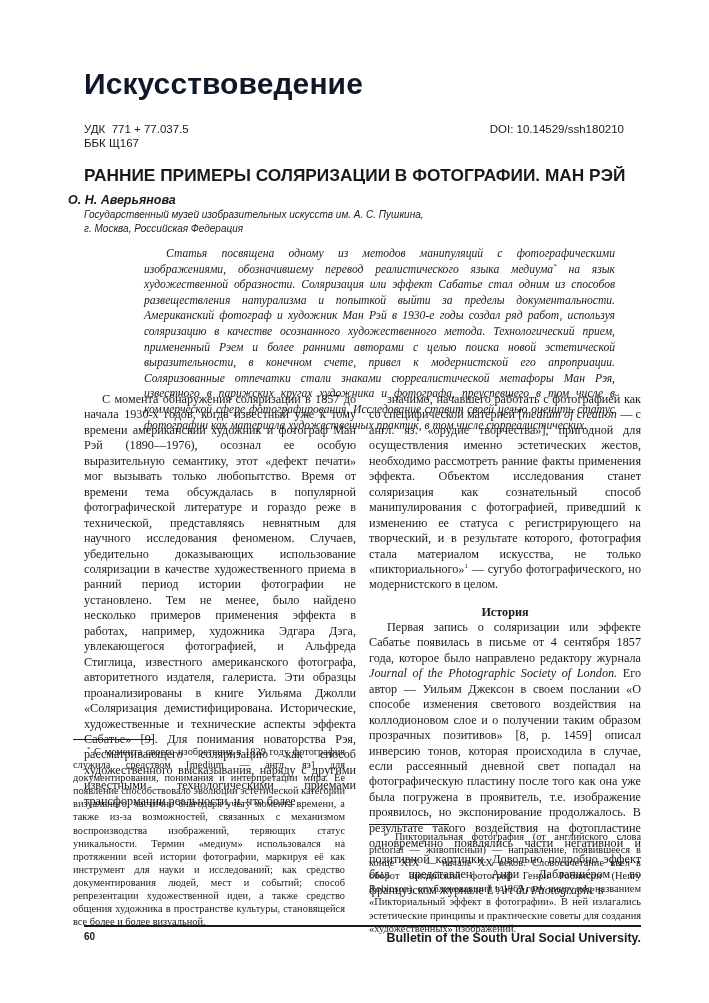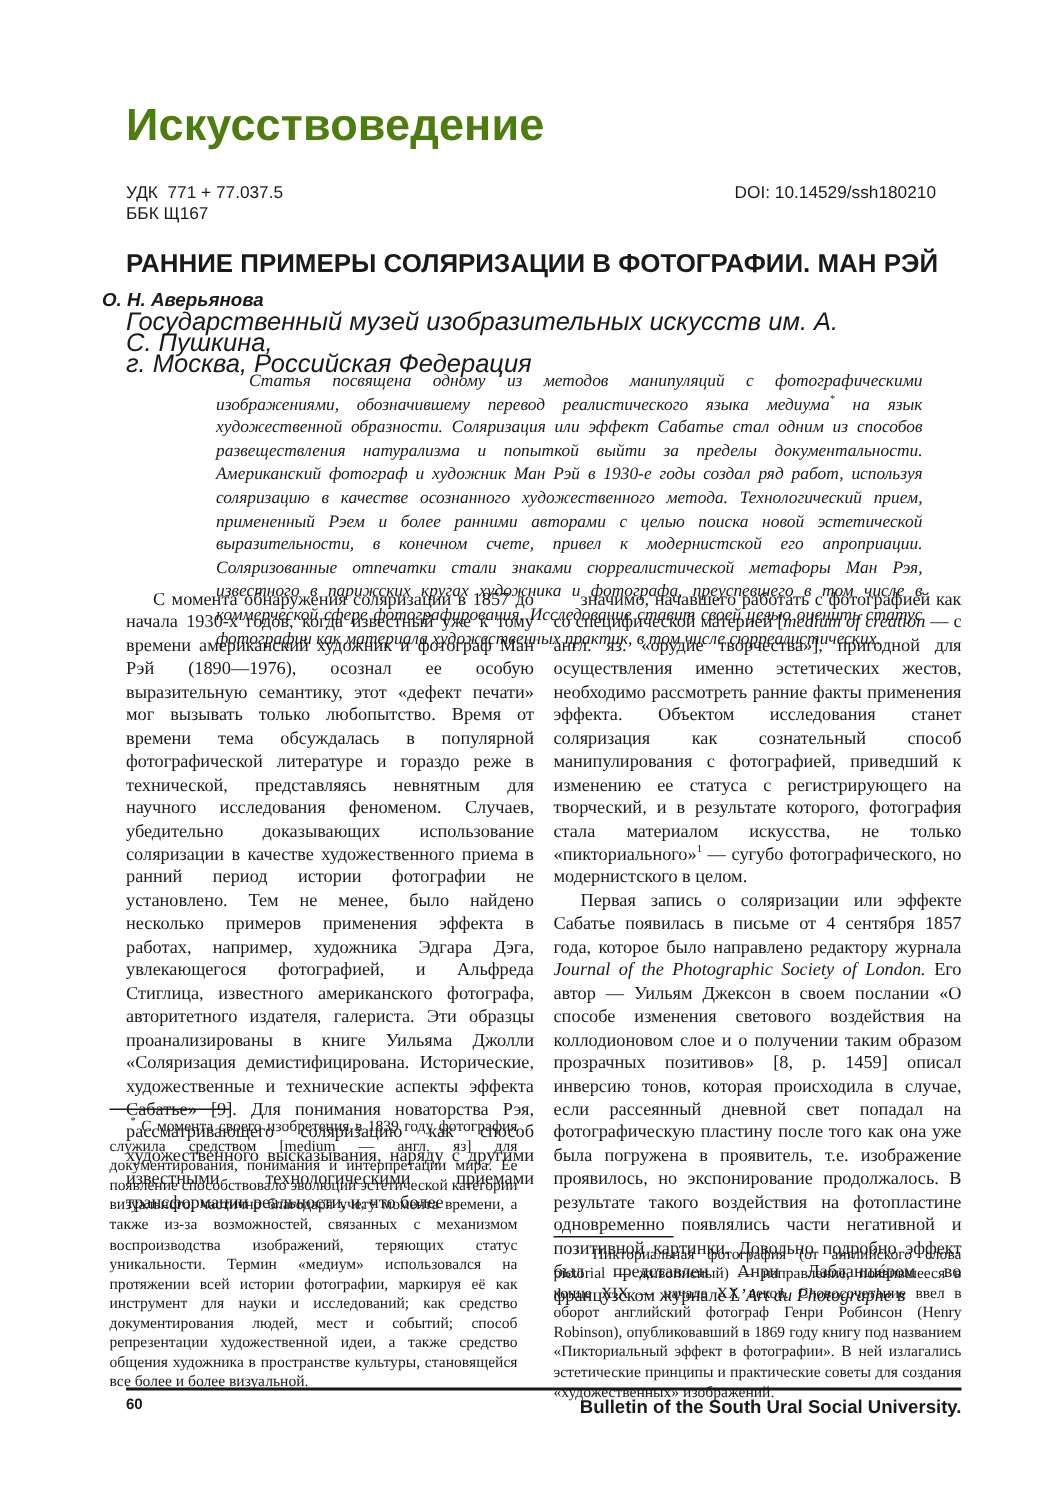--- a/index.html
+++ b/index.html
@@ -1,30 +1,30 @@
 <!DOCTYPE html>
 <html><head>
 <meta charset="utf-8">
 <style>
   html, body { margin: 0; padding: 0; background: #ffffff; }
   body { width: 709px; height: 1003px; position: relative; overflow: hidden; color: #1a1a1a; }
   .page { position: absolute; left: 0; top: 0; width: 709px; height: 1003px; }
   .section-title {
     position: absolute; left: 84px; top: 67px;
     font-family: "Liberation Sans", sans-serif; font-weight: bold;
-    font-size: 30px; letter-spacing: 0.1px; color: #4d7c0f; margin: 0;
+    font-size: 30px; letter-spacing: 0.1px; color: #0f172a; margin: 0;
   }
   .meta-left { position: absolute; left: 84px; top: 122px; font-family: "Liberation Sans", sans-serif; font-size: 11.5px; line-height: 14px; }
   .meta-right { position: absolute; right: 85px; top: 122px; font-family: "Liberation Sans", sans-serif; font-size: 11.5px; line-height: 14px; }
   .article-title {
     position: absolute; left: 84px; top: 165px; margin: 0;
     font-family: "Liberation Sans", sans-serif; font-weight: bold; font-size: 17.3px; letter-spacing: 0px;
   }
   .author { position: absolute; left: 68px; top: 193px; font-family: "Liberation Sans", sans-serif; font-weight: bold; font-style: italic; font-size: 12.5px; }
-  .affil { position: absolute; left: 84px; top: 208px; font-family: "Liberation Sans", sans-serif; font-style: italic; font-size: 17px; line-height: 14px; width: 480px; }
+  .affil { position: absolute; left: 84px; top: 208px; font-family: "Liberation Sans", sans-serif; font-style: italic; font-size: 10px; line-height: 14px; width: 480px; }
   .abstract {
     position: absolute; left: 144px; top: 246px; width: 471px;
     font-family: "Liberation Serif", serif; font-size: 11.6px; line-height: 15.6px;
     text-align: justify; text-indent: 22px; margin: 0; font-style: italic;
   }
   .keywords {
     position: absolute; left: 152px; top: 386px; width: 471px;
     font-family: "Liberation Serif", serif; font-style: italic; font-size: 11.6px; line-height: 15px;
     text-indent: 22px; margin: 0;
   }
@@ -65,20 +65,21 @@
   </div>
 
   <p class="abstract"><span>Статья посвящена одному из методов манипуляций с фотографическими изображениями, обозначившему перевод реалистического языка медиума</span><sup>*</sup><span> на язык художественной образности. Соляризация или эффект Сабатье стал одним из способов развеществления натурализма и попыткой выйти за пределы документальности. Американский фотограф и художник Ман Рэй в 1930-е годы создал ряд работ, используя соляризацию в качестве осознанного художественного метода. Технологический прием, примененный Рэем и более ранними авторами с целью поиска новой эстетической выразительности, в конечном счете, привел к модернистской его апроприации. Соляризованные отпечатки стали знаками сюрреалистической метафоры Ман Рэя, известного в парижских кругах художника и фотографа, преуспевшего в том числе в коммерческой сфере фотографирования. Исследование ставит своей целью оценить статус фотографии как материала художественных практик, в том числе сюрреалистических.</span></p>
 
   <div class="col col-left">
     <p>С момента обнаружения соляризации в 1857 до начала 1930-х годов, когда известный уже к тому времени американский художник и фотограф Ман Рэй (1890—1976), осознал ее особую выразительную семантику, этот «дефект печати» мог вызывать только любопытство. Время от времени тема обсуждалась в популярной фотографической литературе и гораздо реже в технической, представляясь невнятным для научного исследования феноменом. Случаев, убедительно доказывающих использование соляризации в качестве художественного приема в ранний период истории фотографии не установлено. Тем не менее, было найдено несколько примеров применения эффекта в работах, например, художника Эдгара Дэга, увлекающегося фотографией, и Альфреда Стиглица, известного американского фотографа, авторитетного издателя, галериста. Эти образцы проанализированы в книге Уильяма Джолли «Соляризация демистифицирована. Исторические, художественные и технические аспекты эффекта Сабатье» [9]. Для понимания новаторства Рэя, рассматривающего соляризацию как способ художественного высказывания, наряду с другими известными технологическими приемами трансформации реальности, и, что более</p>
   </div>
 
   <div class="col col-right">
     <p><span>значимо, начавшего работать с фотографией как со специфической материей [</span><i>medium of creation</i><span> — с англ. яз. «орудие творчества»], пригодной для осуществления именно эстетических жестов, необходимо рассмотреть ранние факты применения эффекта. Объектом исследования станет соляризация как сознательный способ манипулирования с фотографией, приведший к изменению ее статуса с регистрирующего на творческий, и в результате которого, фотография стала материалом искусства, не только «пикториального»</span><sup>1</sup><span> — сугубо фотографического, но модернистского в целом.</span></p>
+    <div class="subhead">История</div>
     <p><span>Первая запись о соляризации или эффекте Сабатье появилась в письме от 4 сентября 1857 года, которое было направлено редактору журнала </span><i>Journal of the Photographic Society of London.</i><span> Его автор — Уильям Джексон в своем послании «О способе изменения светового воздействия на коллодионовом слое и о получении таким образом прозрачных позитивов» [8, p. 1459] описал инверсию тонов, которая происходила в случае, если рассеянный дневной свет попадал на фотографическую пластину после того как она уже была погружена в проявитель, т.е. изображение проявилось, но экспонирование продолжалось. В результате такого воздействия на фотопластине одновременно появлялись части негативной и позитивной картинки. Довольно подробно эффект был представлен Анри Лабланшéром во французском журнале </span><i>L’Art du Photographe</i><span> в</span></p>
   </div>
 
   <div class="fn-left-wrap">
     <div class="fn-rule"></div>
     <p class="footnote"><sup>*</sup><span> С момента своего изобретения в 1839 году фотография служила средством [medium — англ. яз] для документирования, понимания и интерпретации мира. Ее появление способствовало эволюции эстетической категории визуального, частично благодаря учету момента времени, а также из-за возможностей, связанных с механизмом воспроизводства изображений, теряющих статус уникальности. Термин «медиум» использовался на протяжении всей истории фотографии, маркируя её как инструмент для науки и исследований; как средство документирования людей, мест и событий; способ репрезентации художественной идеи, а также средство общения художника в пространстве культуры, становящейся все более и более визуальной.</span></p>
   </div>
 
   <div class="fn-right-wrap">
     <div class="fn-rule"></div>

